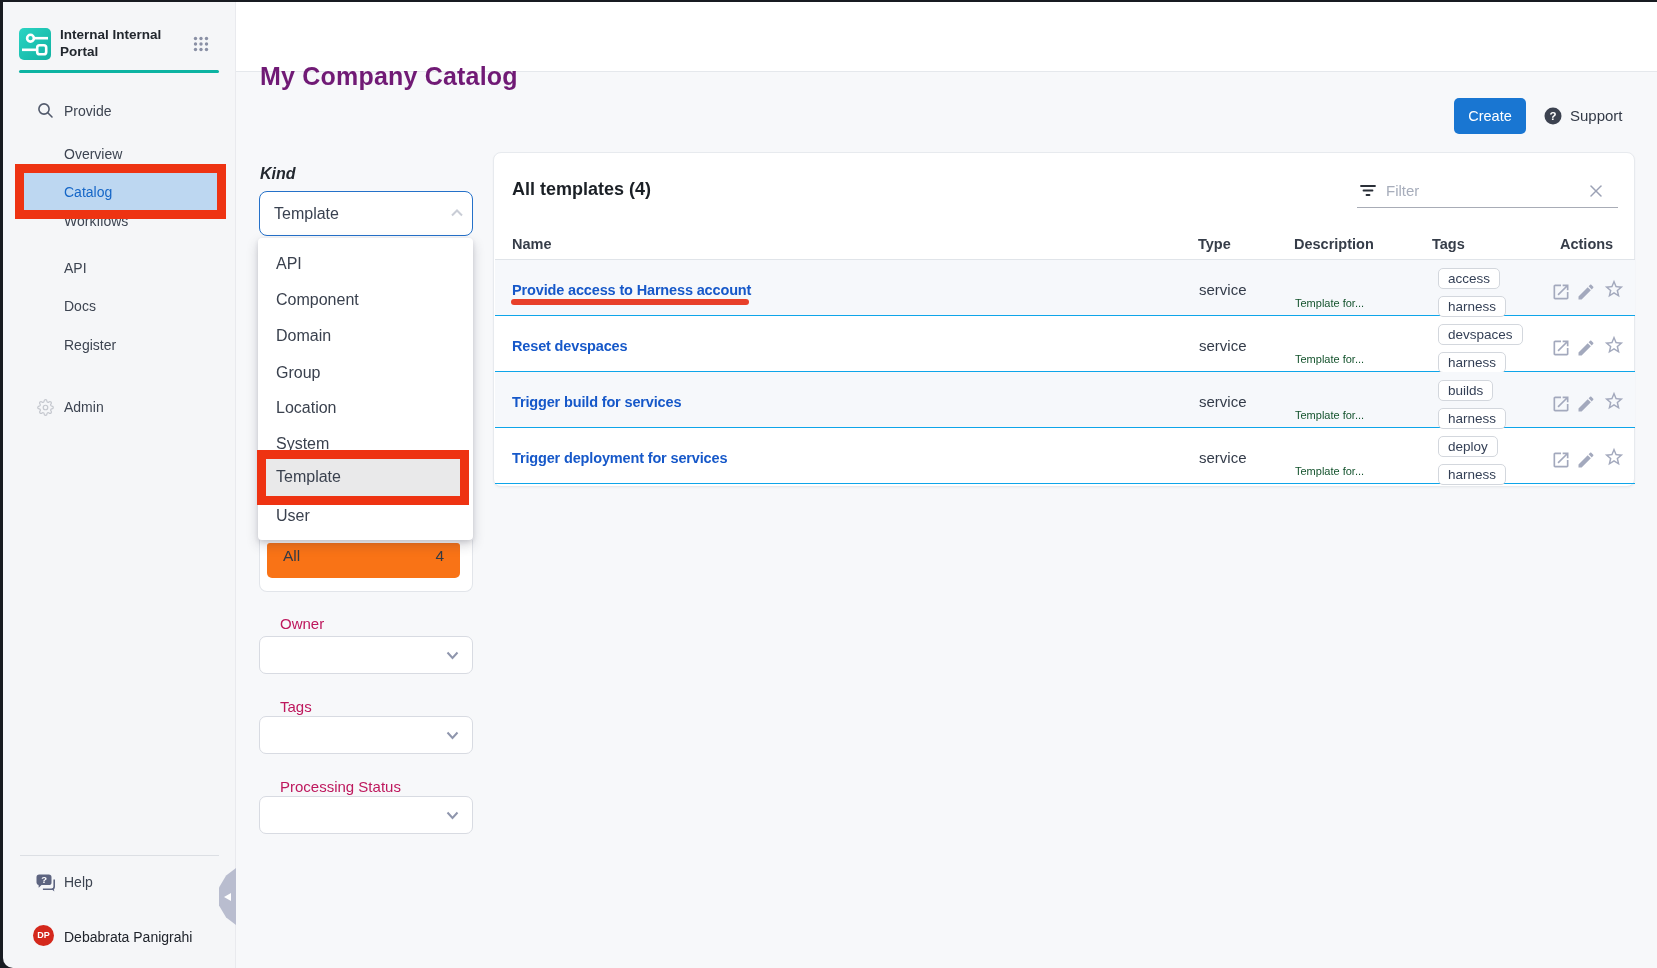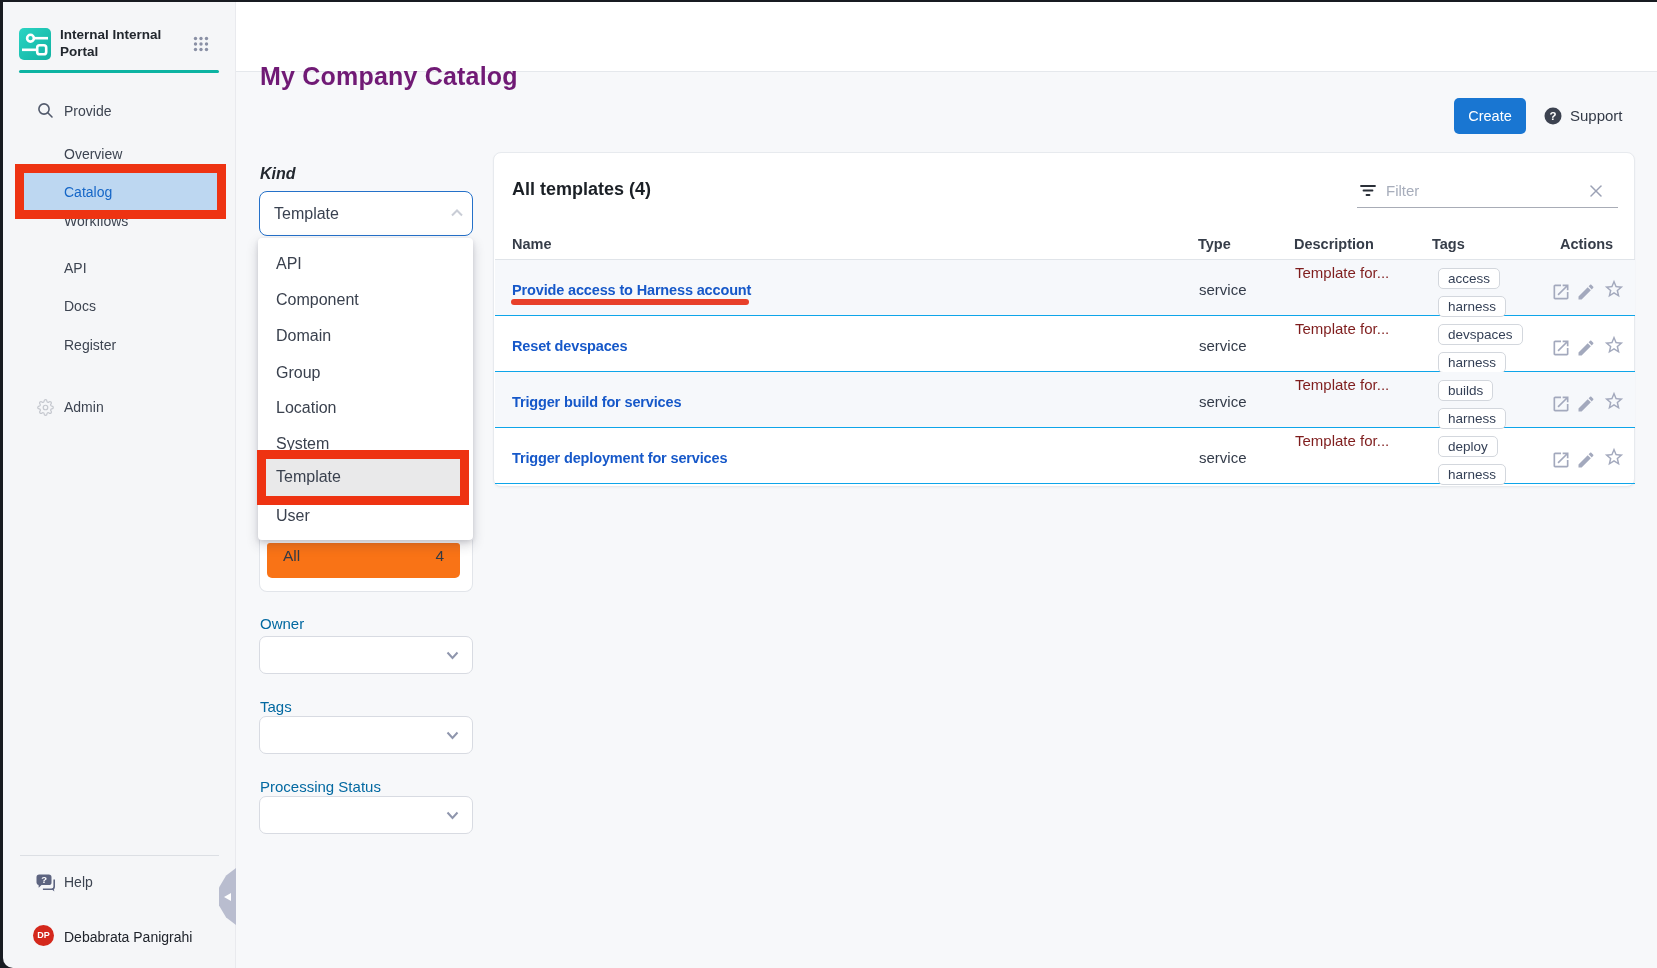--- a/index.html
+++ b/index.html
@@ -39,21 +39,21 @@
   .hdr { left:236px; top:0; width:1421px; height:72px; background:#fff; border-bottom:1px solid #e5e8ec; }
   .hdr h1 { position:absolute; left:24px; top:26px; font-size:25px; color:#701a75; letter-spacing:.2px;margin-top:36px; }
 
   
   .btn-create { left:1454px; top:98px; width:72px; height:36px; background:#1976d2; border-radius:5px;
                 color:#fff; font-size:14.5px; text-align:center; line-height:36px; }
   .sup-circ { left:1544px; top:107px; }
   .sup-text { left:1570px; top:107px; font-size:15px; color:#333a47; position:absolute; }
 
   
-  .lbl { position:absolute; font-size:15px; color:#0369a1; }
+  .lbl { position:absolute; font-size:15px; color:#be185d;margin-left:20px; }
   .lbl-b { position:absolute; font-size:16px; font-weight:bold; color:#23282f;font-style:italic; }
   .sel { position:absolute; left:259px; width:214px; height:38px; background:#fff;
          border:1px solid #d8dbe2; border-radius:7px; }
   .kind-sel { left:259px; top:191px; width:214px; height:45px; background:#fff;
               border:1.5px solid #2571c9; border-radius:8px; }
   .kind-sel span { position:absolute; left:14px; top:13px; font-size:16px; color:#394150; }
 
   .kcard { left:259px; top:540px; width:214px; height:52px; background:#fff; border:1px solid #e2e5ea;
            border-top:none; border-radius:0 0 8px 8px; }
   .kall { left:267px; top:543px; width:193px; height:35px; background:#f97316; border-radius:3px 3px 5px 5px; }
@@ -71,21 +71,21 @@
   .card { left:493px; top:152px; width:1142px; height:335px; background:#fff; border:1px solid #e7eaee;
           border-radius:8px; box-shadow:0 1px 2px rgba(60,64,80,.05); }
   .card h2 { position:absolute; left:18px; top:26px; font-size:18px; color:#1b2026; }
   .fbox-line { position:absolute; left:863px; top:54px; width:261px; height:1px; background:#a8acb6; }
   .fbox-ph { position:absolute; left:892px; top:29px; font-size:15px; color:#a7adbb; }
   .th { position:absolute; top:83px; font-size:14.5px; font-weight:bold; color:#363d49; }
   .tr { position:absolute; left:1px; width:1140px; height:56px; border-bottom:1px solid #0ea5e9; }
   .alt { background:#f6f8fb; }
   .link { position:absolute; left:17px; top:22px; font-size:14.5px; font-weight:bold; color:#1658c9; letter-spacing:-0.15px; }
   .svc { position:absolute; left:704px; top:21px; font-size:15px; color:#333b49; }
-  .dsc { position:absolute; left:800px; top:4px; font-size:15px; color:#7f1d1d; }
+  .dsc { position:absolute; left:800px; top:37px; font-size:11px; color:#14532d; }
   .chip { position:absolute; left:943px; height:21px; border:1px solid #d3d7dd; border-radius:5px;
           background:#fff; font-size:13.5px; color:#333f55; line-height:19px; padding:0 9px; }
   .red-ul { position:absolute; left:17px; top:146px; width:238px; height:6px; background:#e8402a; border-radius:3px; z-index:3; }
   .icons { position:absolute; left:1056px; top:20px; }
 </style>
 </head>
 <body>
   <div class="abs side"></div>
   <div class="abs edge-top"></div>
   <div class="abs edge-left"></div>

